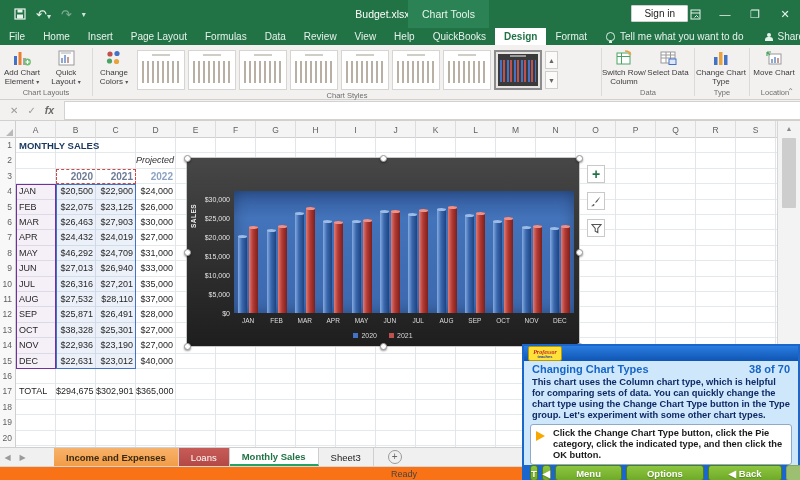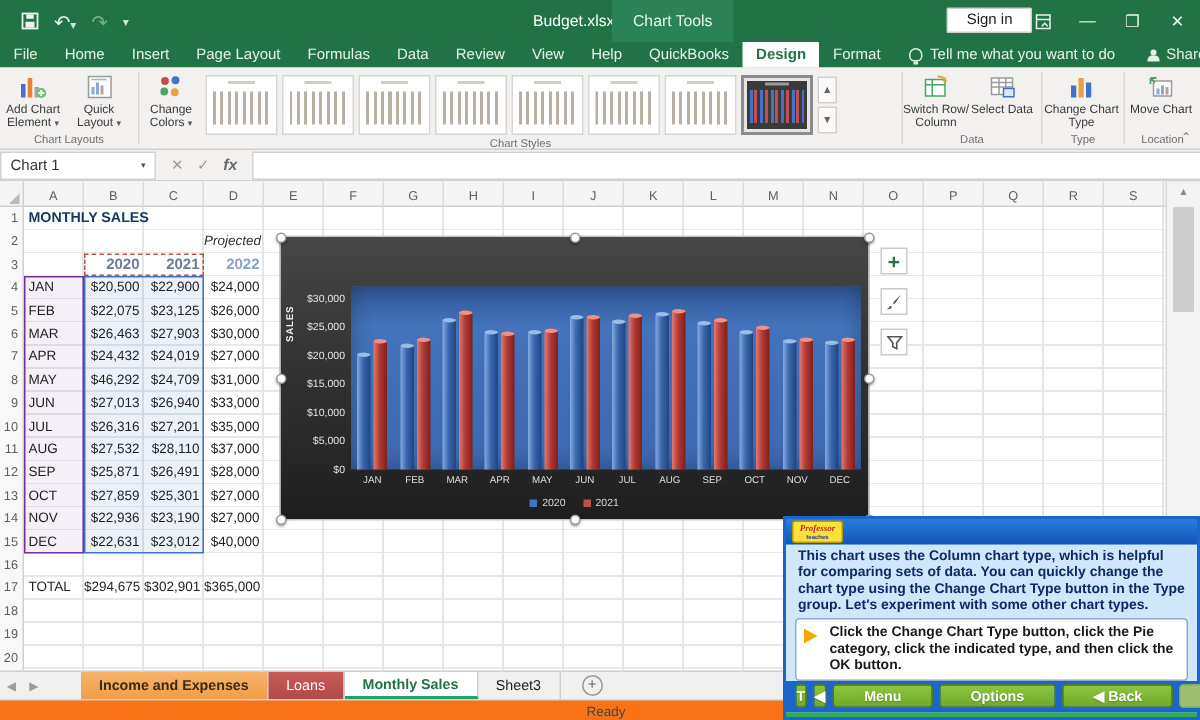--- a/index.html
+++ b/index.html
@@ -370,24 +370,20 @@
           </span>
           <span class="blabel">Move Chart</span>
         </div>
       </div>
       <div class="rgroup-label">Location</div>
     </div>
     <div id="ribbon-collapse">⌃</div>
   </div>
 
   <div id="formulabar">
-    <div id="namebox">
-      <span>Chart 1</span>
-      <span class="caret"></span>
-    </div>
     <div id="fxicons">
       <span>✕</span>
       <span>✓</span>
       <span class="fx">fx</span>
     </div>
     <div id="formula-field"></div>
   </div>
 
   <div id="sheet">
     <div id="colheads">
@@ -474,21 +470,21 @@
         <div class="cell num" style="left: 136px; top: 155.6px; width: 40px;">$35,000</div>
         <div class="cell month" style="left: 16px; top: 171px; width: 40px;">AUG</div>
         <div class="cell num" style="left: 56px; top: 171px; width: 40px;">$27,532</div>
         <div class="cell num" style="left: 96px; top: 171px; width: 40px;">$28,110</div>
         <div class="cell num" style="left: 136px; top: 171px; width: 40px;">$37,000</div>
         <div class="cell month" style="left: 16px; top: 186.4px; width: 40px;">SEP</div>
         <div class="cell num" style="left: 56px; top: 186.4px; width: 40px;">$25,871</div>
         <div class="cell num" style="left: 96px; top: 186.4px; width: 40px;">$26,491</div>
         <div class="cell num" style="left: 136px; top: 186.4px; width: 40px;">$28,000</div>
         <div class="cell month" style="left: 16px; top: 201.8px; width: 40px;">OCT</div>
-        <div class="cell num" style="left: 56px; top: 201.8px; width: 40px;">$27,859</div>
+        <div class="cell num" style="left: 56px; top: 201.8px; width: 40px;">$38,328</div>
         <div class="cell num" style="left: 96px; top: 201.8px; width: 40px;">$25,301</div>
         <div class="cell num" style="left: 136px; top: 201.8px; width: 40px;">$27,000</div>
         <div class="cell month" style="left: 16px; top: 217.2px; width: 40px;">NOV</div>
         <div class="cell num" style="left: 56px; top: 217.2px; width: 40px;">$22,936</div>
         <div class="cell num" style="left: 96px; top: 217.2px; width: 40px;">$23,190</div>
         <div class="cell num" style="left: 136px; top: 217.2px; width: 40px;">$27,000</div>
         <div class="cell month" style="left: 16px; top: 232.6px; width: 40px;">DEC</div>
         <div class="cell num" style="left: 56px; top: 232.6px; width: 40px;">$22,631</div>
         <div class="cell num" style="left: 96px; top: 232.6px; width: 40px;">$23,012</div>
         <div class="cell num" style="left: 136px; top: 232.6px; width: 40px;">$40,000</div>
@@ -640,20 +636,24 @@
     </div>
   </div>
 
   <div id="tutorial">
     <div id="tut-header">
       <div id="tut-logo">
         <span class="brand">Professor</span>
         <span class="brand-sub">teaches</span>
       </div>
     </div>
+    <div id="tut-subrow">
+      <span id="tut-lesson">Changing Chart Types</span>
+      <span id="tut-progress">38 of 70</span>
+    </div>
     <div id="tut-body">This chart uses the Column chart type, which is helpful for comparing sets of data. You can quickly change the chart type using the Change Chart Type button in the Type group. Let's experiment with some other chart types.</div>
     <div id="tut-instruction">
       <span id="instr-arrow"></span>
       <span>Click the Change Chart Type button, click the Pie category, click the indicated type, and then click the OK button.</span>
     </div>
     <div id="tut-bar">
       <div class="tbtn sq">T</div>
       <div class="tbtn sq">◀</div>
       <div class="tbtn" style="margin-left:auto;">Menu</div>
       <div class="tbtn">Options</div>

